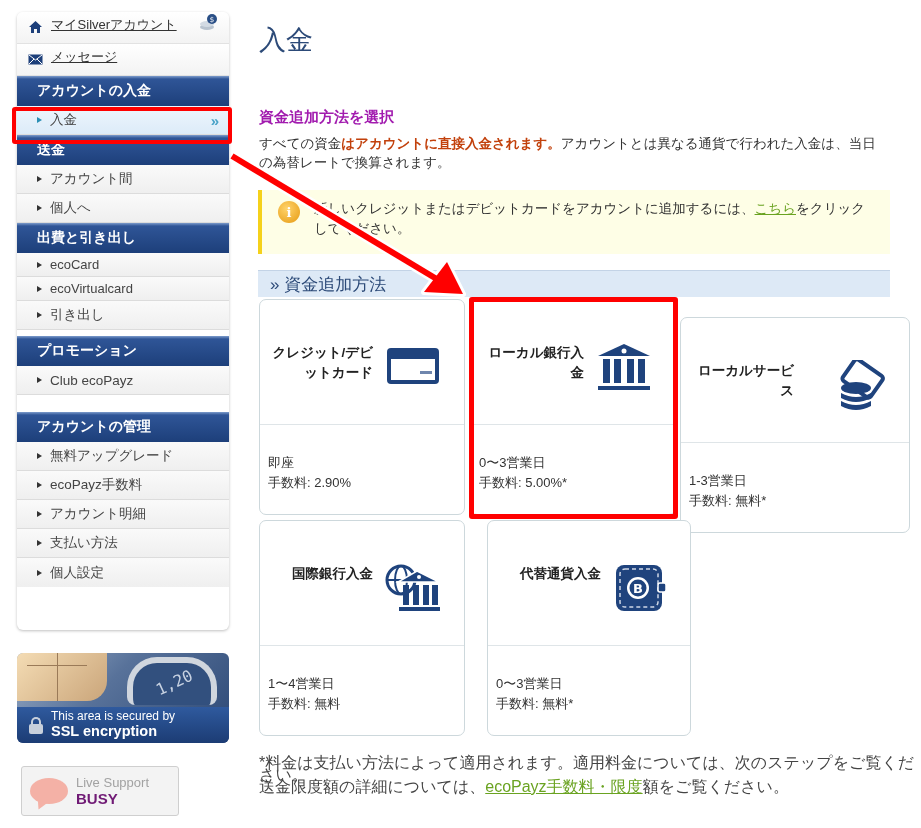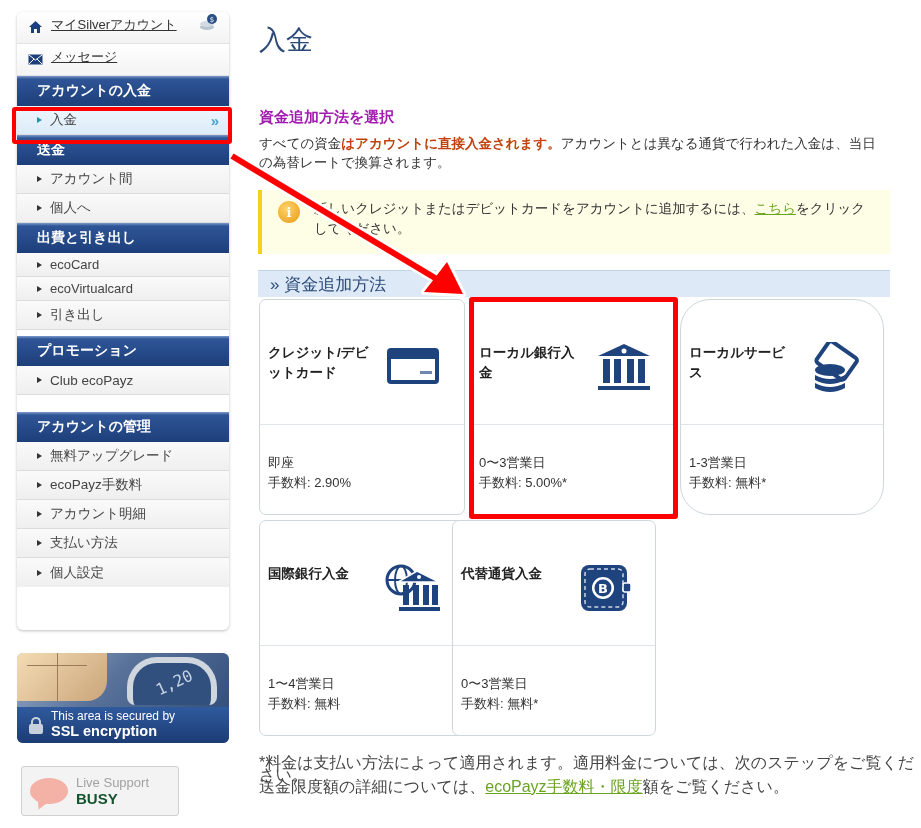--- a/index.html
+++ b/index.html
@@ -69,21 +69,21 @@
   .ssl .band .t1 { font-size: 12px; }
   .ssl .band .t2 { font-size: 14.5px; font-weight: bold; }
   
   .live {
     position: absolute; left: 21px; top: 766px; width: 158px; height: 50px; border: 1px solid #cfcfcf; border-radius: 3px;
     background: #f3f3f3; display: flex; align-items: center; padding-left: 8px;
   }
   .live .bubble { width: 38px; height: 26px; background: #f4b1a6; border-radius: 50%; position: relative; margin-right: 8px; }
   .live .bubble:after { content: ""; position: absolute; left: 6px; bottom: -6px; border-left: 4px solid transparent; border-right: 6px solid transparent; border-top: 9px solid #f4b1a6; transform: rotate(20deg); }
   .live .l1 { font-size: 13px; color: #a2a2a2; }
-  .live .l2 { font-size: 15px; color: #14532d; font-weight: bold; }
+  .live .l2 { font-size: 15px; color: #701a75; font-weight: bold; }
 
   
   .page-title { position: absolute; left: 259px; top: 22px; font-size: 27px; color: #2c4a78; font-weight: normal; }
   .sub-head { position: absolute; left: 259px; top: 108px; font-size: 15px; font-weight: bold; color: #a21caf; }
   .intro { position: absolute; left: 259px; top: 134px; width: 630px; font-size: 13.5px; line-height: 19px; color: #333; }
   .intro b { color: #c2410c; }
   .info {
     position: absolute; left: 258px; top: 190px; width: 632px; height: 64px; background: #fefee6;
     border-left: 4px solid #f5d11b; display: flex; align-items: flex-start; padding: 9px 12px 0 16px;
   }
@@ -95,21 +95,21 @@
   .info .i-txt { font-size: 13.5px; line-height: 20px; color: #333; }
   .info .i-txt a { color: #6aa321; text-decoration: underline; }
   .methods-head {
     position: absolute; left: 258px; top: 270px; width: 632px; height: 27px; background: #dde9f6;
     border-top: 1px solid #c3d3e6; display: flex; align-items: center; padding-left: 12px;
     font-size: 17px; font-weight: normal; color: #2c4a78;
   }
   .card {
     position: absolute; width: 206px; height: 216px; border: 1px solid #cdd8dc; border-radius: 7px; background: #fff;
   }
-  .card .c-top { height: 125px; border-bottom: 1px solid #dfe5e8; position: relative; }
+  .card .c-top { height: 125px; border-bottom: 1px solid #dfe5e8; position: relative; text-align: right; }
   .card .c-title { position: absolute; left: 8px; top: 43px; width: 105px; font-size: 13.5px; font-weight: bold; line-height: 20px; color: #222; }
   .card .c-icon { position: absolute; right: 22px; top: 42px; width: 58px; height: 50px; }
   .card .c-bot { padding: 28px 0 0 8px; font-size: 13px; line-height: 20px; color: #333; }
   .footnote { position: absolute; left: 259px; top: 757px; font-size: 16px; line-height: 12px; color: #444; }
   .footnote a { color: #6aa321; text-decoration: underline; }
   .arrow-svg { position: absolute; left: 0; top: 0; pointer-events: none; }
 </style>
 </head>
 <body>
 
@@ -270,21 +270,21 @@
           <rect x="3" y="44" width="52" height="4" fill="#1f437d"></rect>
         </svg>
     </div>
   </div>
   <div class="c-bot">
     <div>0〜3営業日</div>
     <div>手数料: 5.00%*</div>
   </div>
 </div>
 
-<div class="card" style="left:680px; top:299px; width:204px;border-radius:30px;">
+<div class="card" style="left:680px; top:317px; width:230px;">
   <div class="c-top">
     <div class="c-title">ローカルサービス</div>
     <div class="c-icon">
       <svg width="58" height="52" viewBox="0 0 58 52">
           <g transform="rotate(35 30 22)">
             <rect x="14" y="4" width="34" height="26" rx="3" fill="#fff" stroke="#1f437d" stroke-width="4"></rect>
           </g>
           <ellipse cx="27" cy="28" rx="15" ry="6" fill="#1f437d"></ellipse>
           <path d="M12 33 q15 8 30 0 v5 q-15 8 -30 0 Z" fill="#1f437d"></path>
           <path d="M12 41 q15 8 30 0 v5 q-15 8 -30 0 Z" fill="#1f437d"></path>
@@ -314,21 +314,21 @@
           <rect x="15" y="44" width="41" height="4" fill="#1f437d"></rect>
         </svg>
     </div>
   </div>
   <div class="c-bot">
     <div>1〜4営業日</div>
     <div>手数料: 無料</div>
   </div>
 </div>
 
-<div class="card" style="left:452px; top:520px; width:204px;">
+<div class="card" style="left:487px; top:520px; width:204px;">
   <div class="c-top">
     <div class="c-title">代替通貨入金</div>
     <div class="c-icon">
       <svg width="58" height="52" viewBox="0 0 58 52">
           <rect x="6" y="2" width="46" height="46" rx="8" fill="#1f437d"></rect>
           <rect x="10" y="6" width="38" height="38" rx="5" fill="none" stroke="#cfd8e6" stroke-width="1.5" stroke-dasharray="4 3"></rect>
           <circle cx="28" cy="25" r="11" fill="#fff"></circle>
           <circle cx="28" cy="25" r="8.5" fill="#1f437d"></circle>
           <text x="28" y="30" font-size="13" font-weight="bold" fill="#fff" text-anchor="middle" font-family="DejaVu Sans, sans-serif">B</text>
           <rect x="48" y="20" width="8" height="9" rx="2" fill="#1f437d" stroke="#fff" stroke-width="1.5"></rect>

